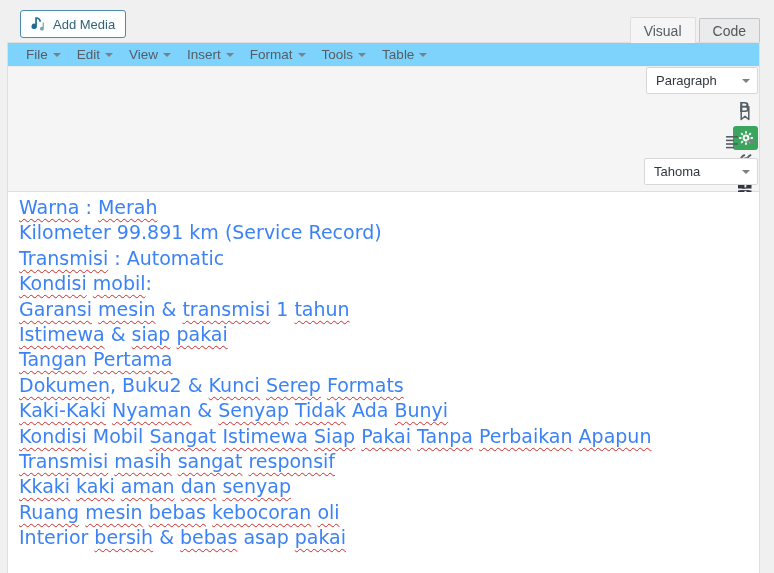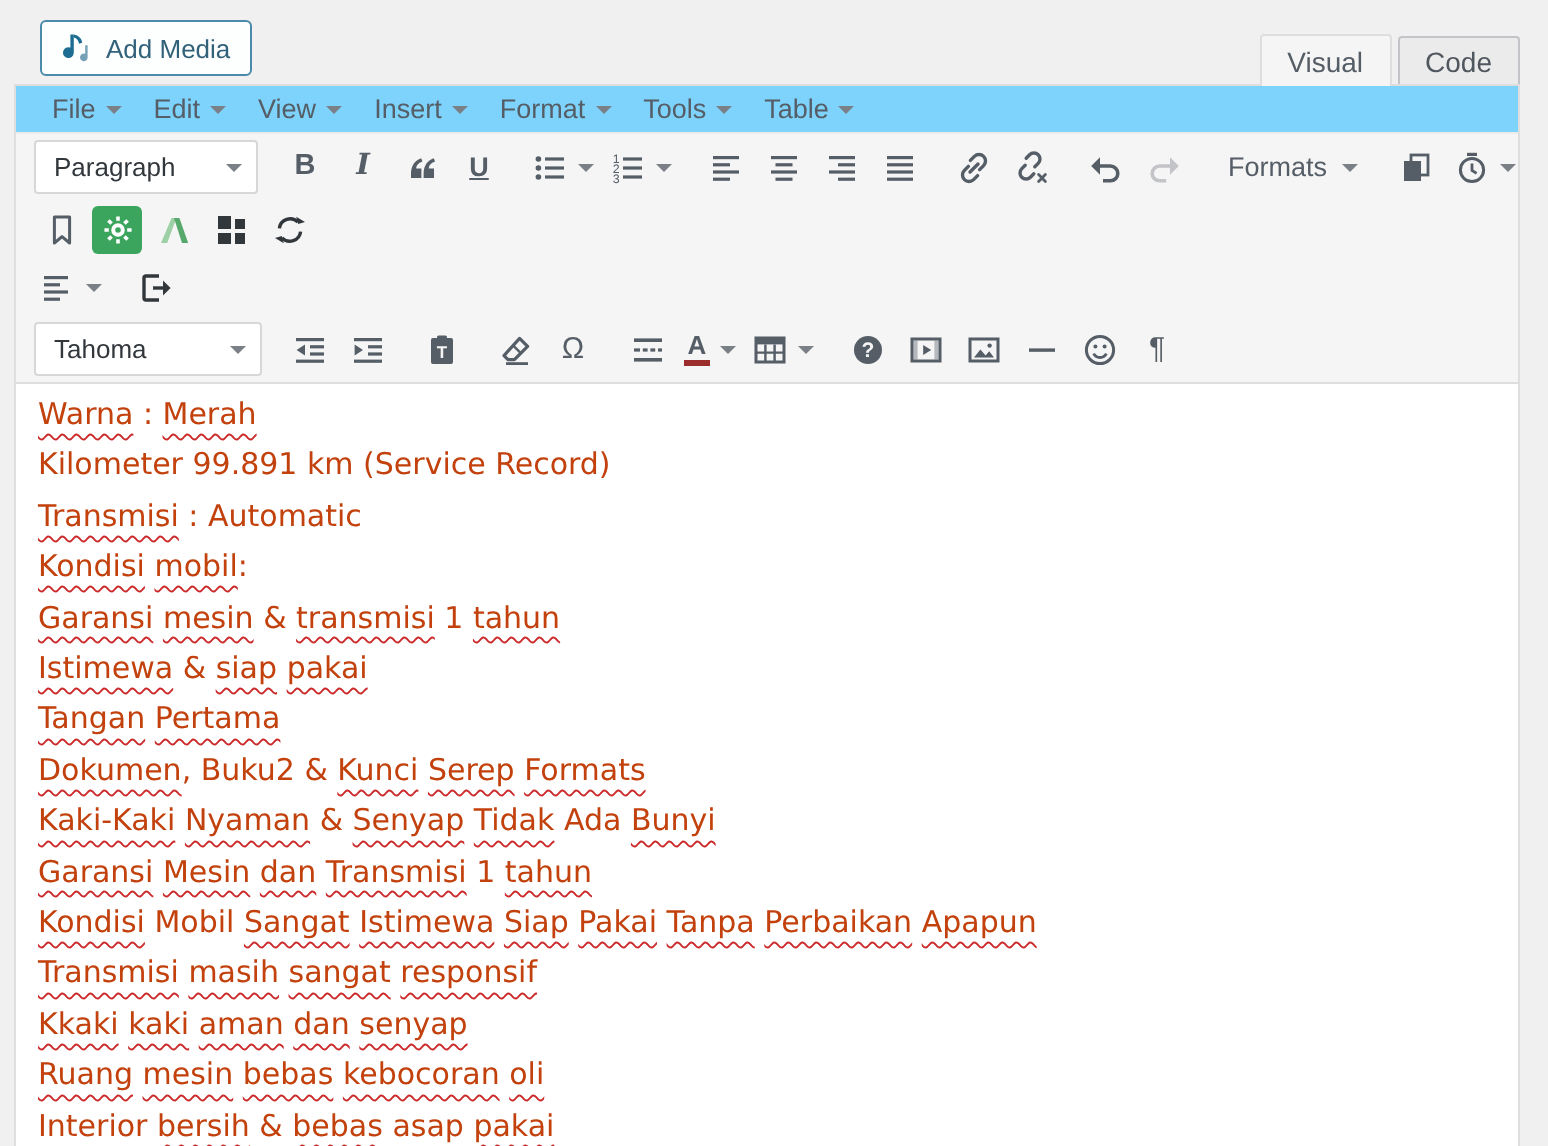--- a/index.html
+++ b/index.html
@@ -43,21 +43,21 @@
   .menubar {
     height: 24px; background: #7dd3fc; border-bottom: 1px solid #ececec;
     display: flex; align-items: flex-start; padding-left: 10px; flex: none;
   }
   .menu-item {
     display: flex; align-items: center; gap: 5px; padding: 0 8px;
     font-size: 13.5px; color: #555d66; cursor: pointer; height: 100%;
   }
 
   .toolbars { background: #f5f5f5; border-bottom: 1px solid #dedede; flex: none; }
-  .tb-row { display: flex; align-items: center; padding-left: 8px; }
+  .tb-row { display: flex; align-items: flex-end; padding-left: 8px; flex-direction: column; }
   .tb-row.h33 { height: 33px; }
   .tb-row.h29 { height: 29px; }
 
   .tmce-btn {
     min-width: 27px; height: 26px; display: flex; align-items: center; justify-content: center;
     margin: 0 1px; cursor: pointer; border: 1px solid transparent; border-radius: 2px;
     padding: 0 2px; flex: none;
   }
   .tmce-btn.green { background: #3ba55d; border-radius: 3px; width: 25px; min-width: 25px; height: 24px; }
   .tmce-btn.gap { margin-left: 9px; }
@@ -85,21 +85,21 @@
   .tg.pil{ font-size: 15px; }
   .fc { display: flex; flex-direction: column; align-items: center; }
   .fc-a { font-size: 13px; font-weight: 700; color: #555d66; line-height: 12px; }
   .fc-bar { width: 13px; height: 3px; background: #9b2d2d; margin-top: 1px; }
 
   
   .content {
     flex: 1; background: #fff; padding: 3px 11px; overflow: hidden; cursor: text;
     font-family: "DejaVu Sans", "Liberation Sans", sans-serif;
   }
-  .content p { font-size: 15px; line-height: 25.4px; color: #c2410c; white-space: pre-wrap; }
+  .content p { font-size: 19px; line-height: 25.4px; color: #3b82f6; white-space: pre-wrap; }
   .sq {
     text-decoration-line: underline; text-decoration-style: wavy;
     text-decoration-color: #cc2a2a; text-decoration-thickness: 1px;
     text-underline-offset: 4px;
   }
 </style>
 </head>
 <body>
 
 <button class="add-media">
@@ -536,20 +536,19 @@
   <div class="content">
       <p><span class="sq">Warna</span><span> : </span><span class="sq">Merah</span></p>
       <p><span>Kilometer 99.891 km (Service Record)</span></p>
       <p><span class="sq">Transmisi</span><span> : Automatic</span></p>
       <p><span class="sq">Kondisi</span><span> </span><span class="sq">mobil</span><span>:</span></p>
       <p><span class="sq">Garansi</span><span> </span><span class="sq">mesin</span><span> &amp; </span><span class="sq">transmisi</span><span> 1 </span><span class="sq">tahun</span></p>
       <p><span class="sq">Istimewa</span><span> &amp; </span><span class="sq">siap</span><span> </span><span class="sq">pakai</span></p>
       <p><span class="sq">Tangan</span><span> </span><span class="sq">Pertama</span></p>
       <p><span class="sq">Dokumen</span><span>, Buku2 &amp; </span><span class="sq">Kunci</span><span> </span><span class="sq">Serep</span><span> </span><span class="sq">Formats</span></p>
       <p><span class="sq">Kaki-Kaki</span><span> </span><span class="sq">Nyaman</span><span> &amp; </span><span class="sq">Senyap</span><span> </span><span class="sq">Tidak</span><span> Ada </span><span class="sq">Bunyi</span></p>
-      <p><span class="sq">Garansi</span><span> </span><span class="sq">Mesin</span><span> </span><span class="sq">dan</span><span> </span><span class="sq">Transmisi</span><span> 1 </span><span class="sq">tahun</span></p>
       <p><span class="sq">Kondisi</span><span> Mobil </span><span class="sq">Sangat</span><span> </span><span class="sq">Istimewa</span><span> </span><span class="sq">Siap</span><span> </span><span class="sq">Pakai</span><span> </span><span class="sq">Tanpa</span><span> </span><span class="sq">Perbaikan</span><span> </span><span class="sq">Apapun</span></p>
       <p><span class="sq">Transmisi</span><span> </span><span class="sq">masih</span><span> </span><span class="sq">sangat</span><span> </span><span class="sq">responsif</span></p>
       <p><span class="sq">Kkaki</span><span> </span><span class="sq">kaki</span><span> </span><span class="sq">aman</span><span> </span><span class="sq">dan</span><span> </span><span class="sq">senyap</span></p>
       <p><span class="sq">Ruang</span><span> </span><span class="sq">mesin</span><span> </span><span class="sq">bebas</span><span> </span><span class="sq">kebocoran</span><span> </span><span class="sq">oli</span></p>
       <p><span>Interior </span><span class="sq">bersih</span><span> &amp; </span><span class="sq">bebas</span><span> asap </span><span class="sq">pakai</span></p>
     </div>
 </div>
 
 </body></html>

